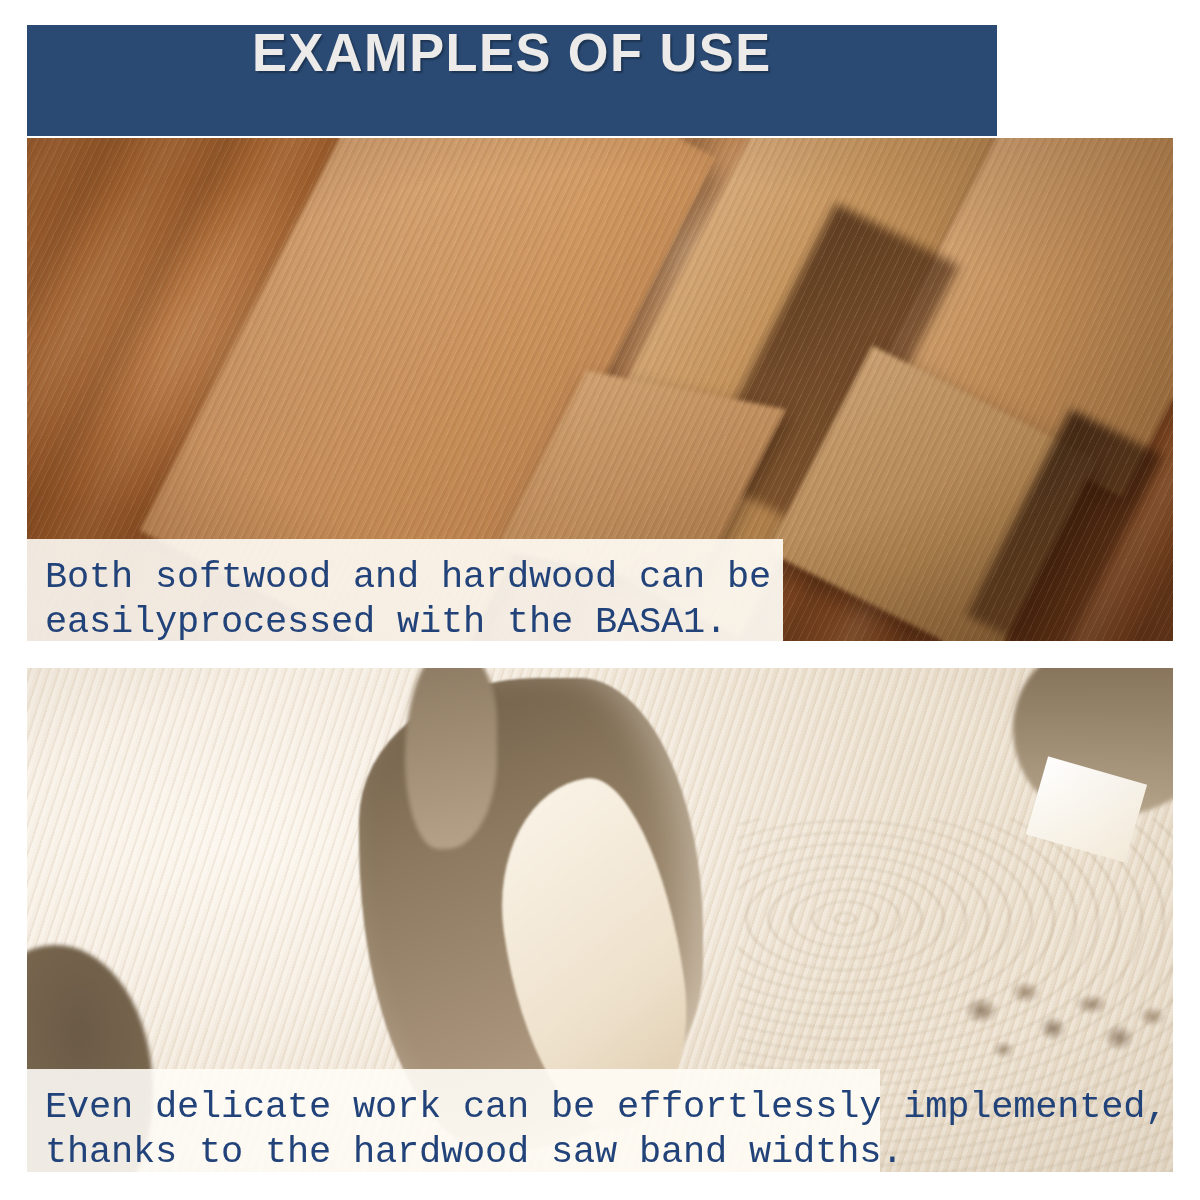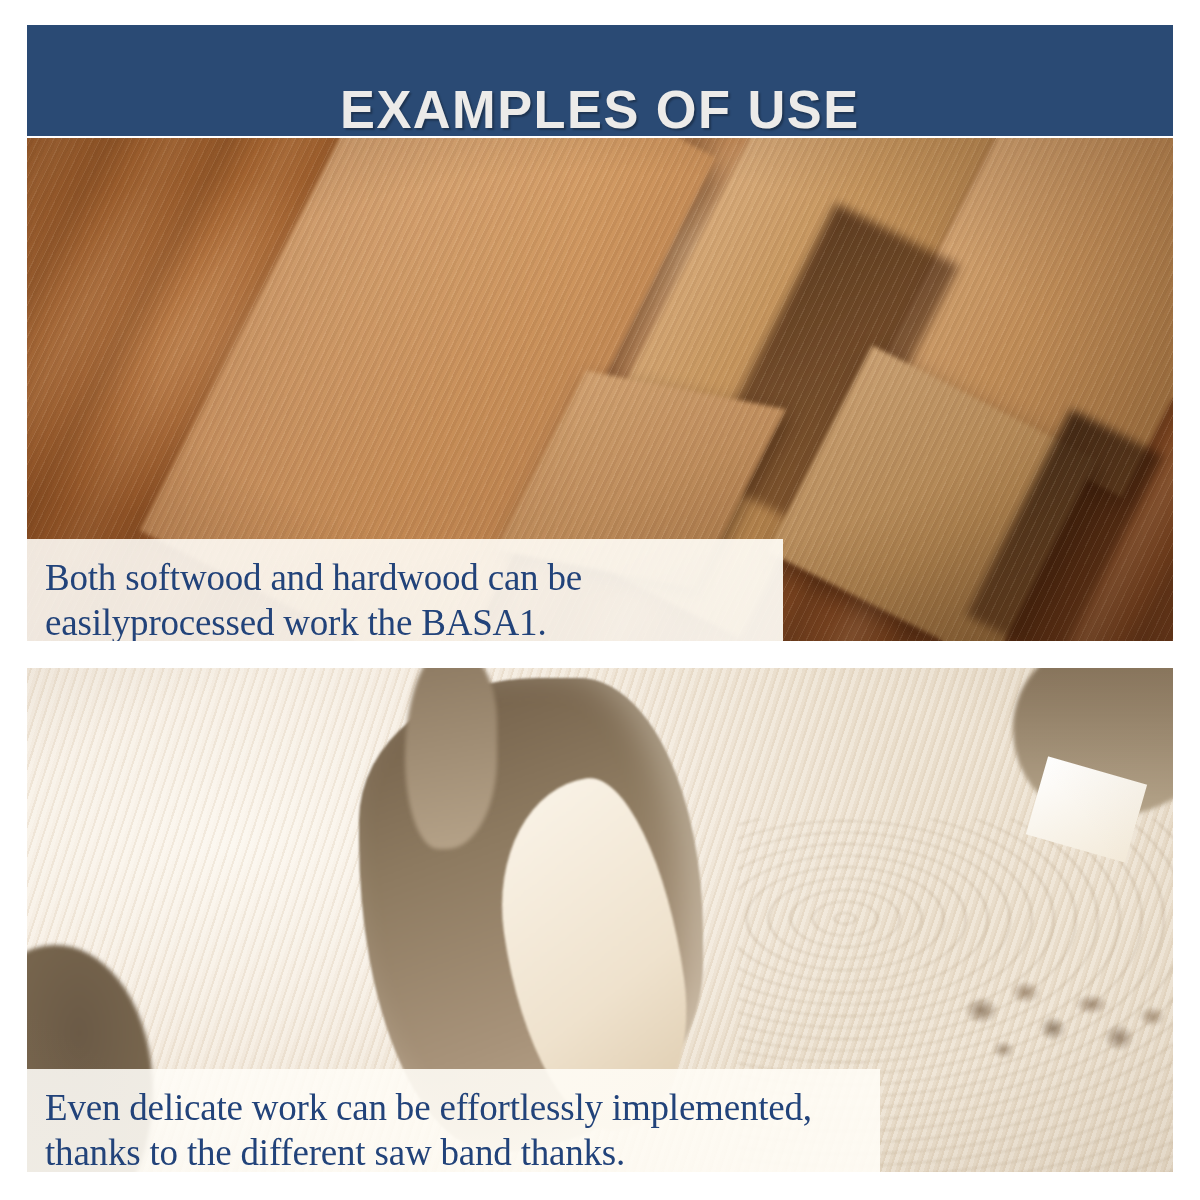--- a/index.html
+++ b/index.html
@@ -20,25 +20,25 @@
     width: 1200px;
     height: 1200px;
     background: #ffffff;
   }
 
   
   .header-bar {
     position: absolute;
     left: 27px;
     top: 25px;
-    width: 1146px;
+    width: 970px;
     height: 111px;
     background: #2a4a74;
     display: flex;
-    align-items: flex-end;
+    align-items: flex-start;
     justify-content: center;
     box-sizing: border-box;
   }
   .header-title {
     font-family: "Liberation Sans", sans-serif;
     font-weight: bold;
     font-size: 54px;
     line-height: 1;
     letter-spacing: 1.5px;
     color: #ecebe9;
@@ -316,21 +316,21 @@
     height: 102px;
   }
   .caption.bottom {
     left: 0;
     top: 401px;
     width: 853px;
     height: 103px;
   }
   .caption-line {
     display: block;
-    font-family: Liberation Serif, serif;
+    font-family: Liberation Mono, monospace;
     font-size: 37px;
     line-height: 45px;
     color: #22437a;
     white-space: nowrap;
     letter-spacing: -0.2px;
   }
 </style>
 </head>
 <body>
 
@@ -349,36 +349,36 @@
     <div class="shadow-gap-a"></div>
     <div class="beam-step"></div>
     <div class="shadow-gap-b"></div>
     <div class="beam-front-face"></div>
     <div class="photo-layer lumber-blur-left"></div>
     <div class="photo-layer lumber-grain"></div>
     <div class="photo-layer lumber-vignette"></div>
 
     <div class="caption top">
       <span class="caption-line">Both softwood and hardwood can be</span>
-      <span class="caption-line">easilyprocessed work the BASA1.</span>
+      <span class="caption-line">easilyprocessed with the BASA1.</span>
     </div>
   </div>
 
   <div class="photo-panel bottom">
     <div class="photo-layer pale-base"></div>
     <div class="photo-layer pale-grain"></div>
     <div class="trunk-rings"></div>
     <div class="cutout-main"></div>
     <div class="cutout-slit"></div>
     <div class="cutout-tongue"></div>
     <div class="cutout-right"></div>
     <div class="chip-right"></div>
     <div class="hole-lowerleft"></div>
     <div class="burl-cluster"></div>
     <div class="photo-layer pale-vignette"></div>
 
     <div class="caption bottom">
       <span class="caption-line">Even delicate work can be effortlessly implemented,</span>
-      <span class="caption-line">thanks to the different saw band thanks.</span>
+      <span class="caption-line">thanks to the hardwood saw band widths.</span>
     </div>
   </div>
 
 </div>
 
 </body></html>

